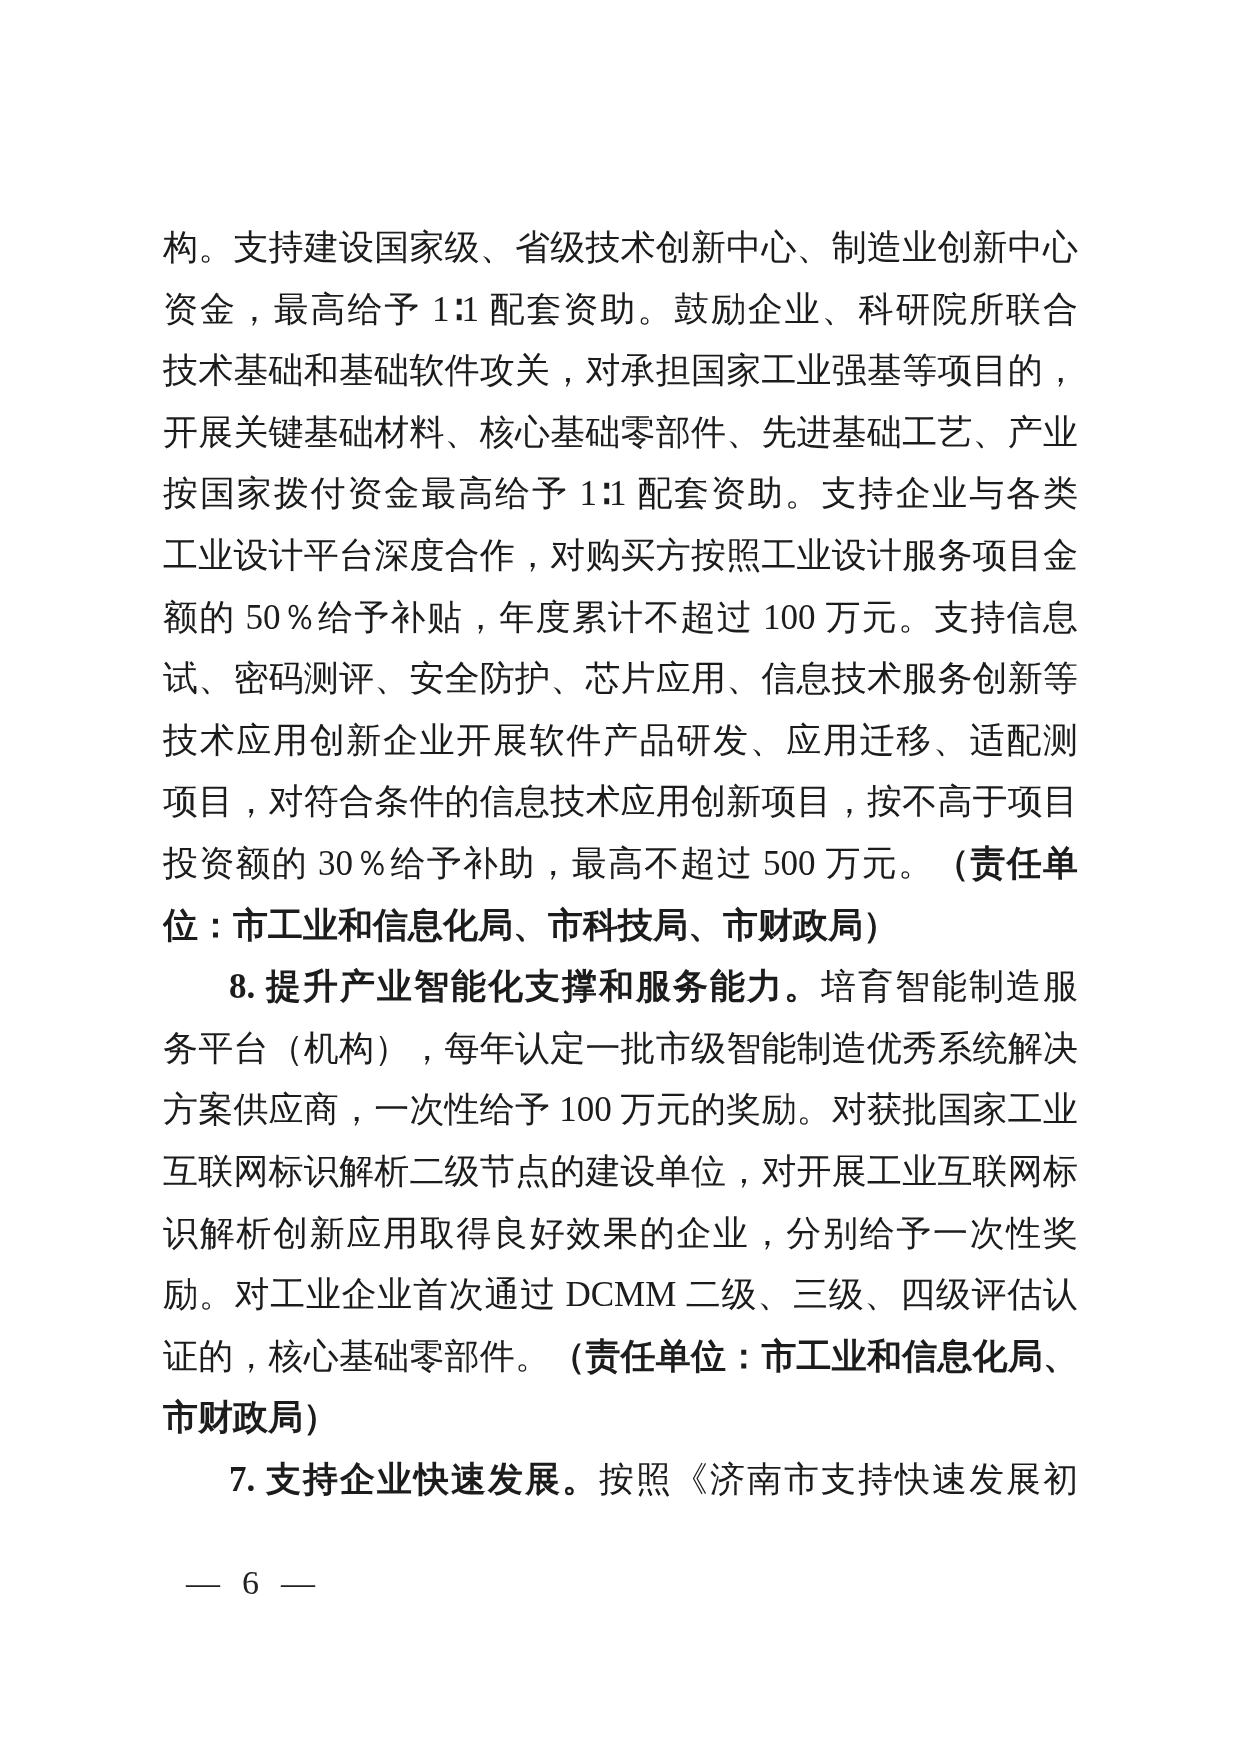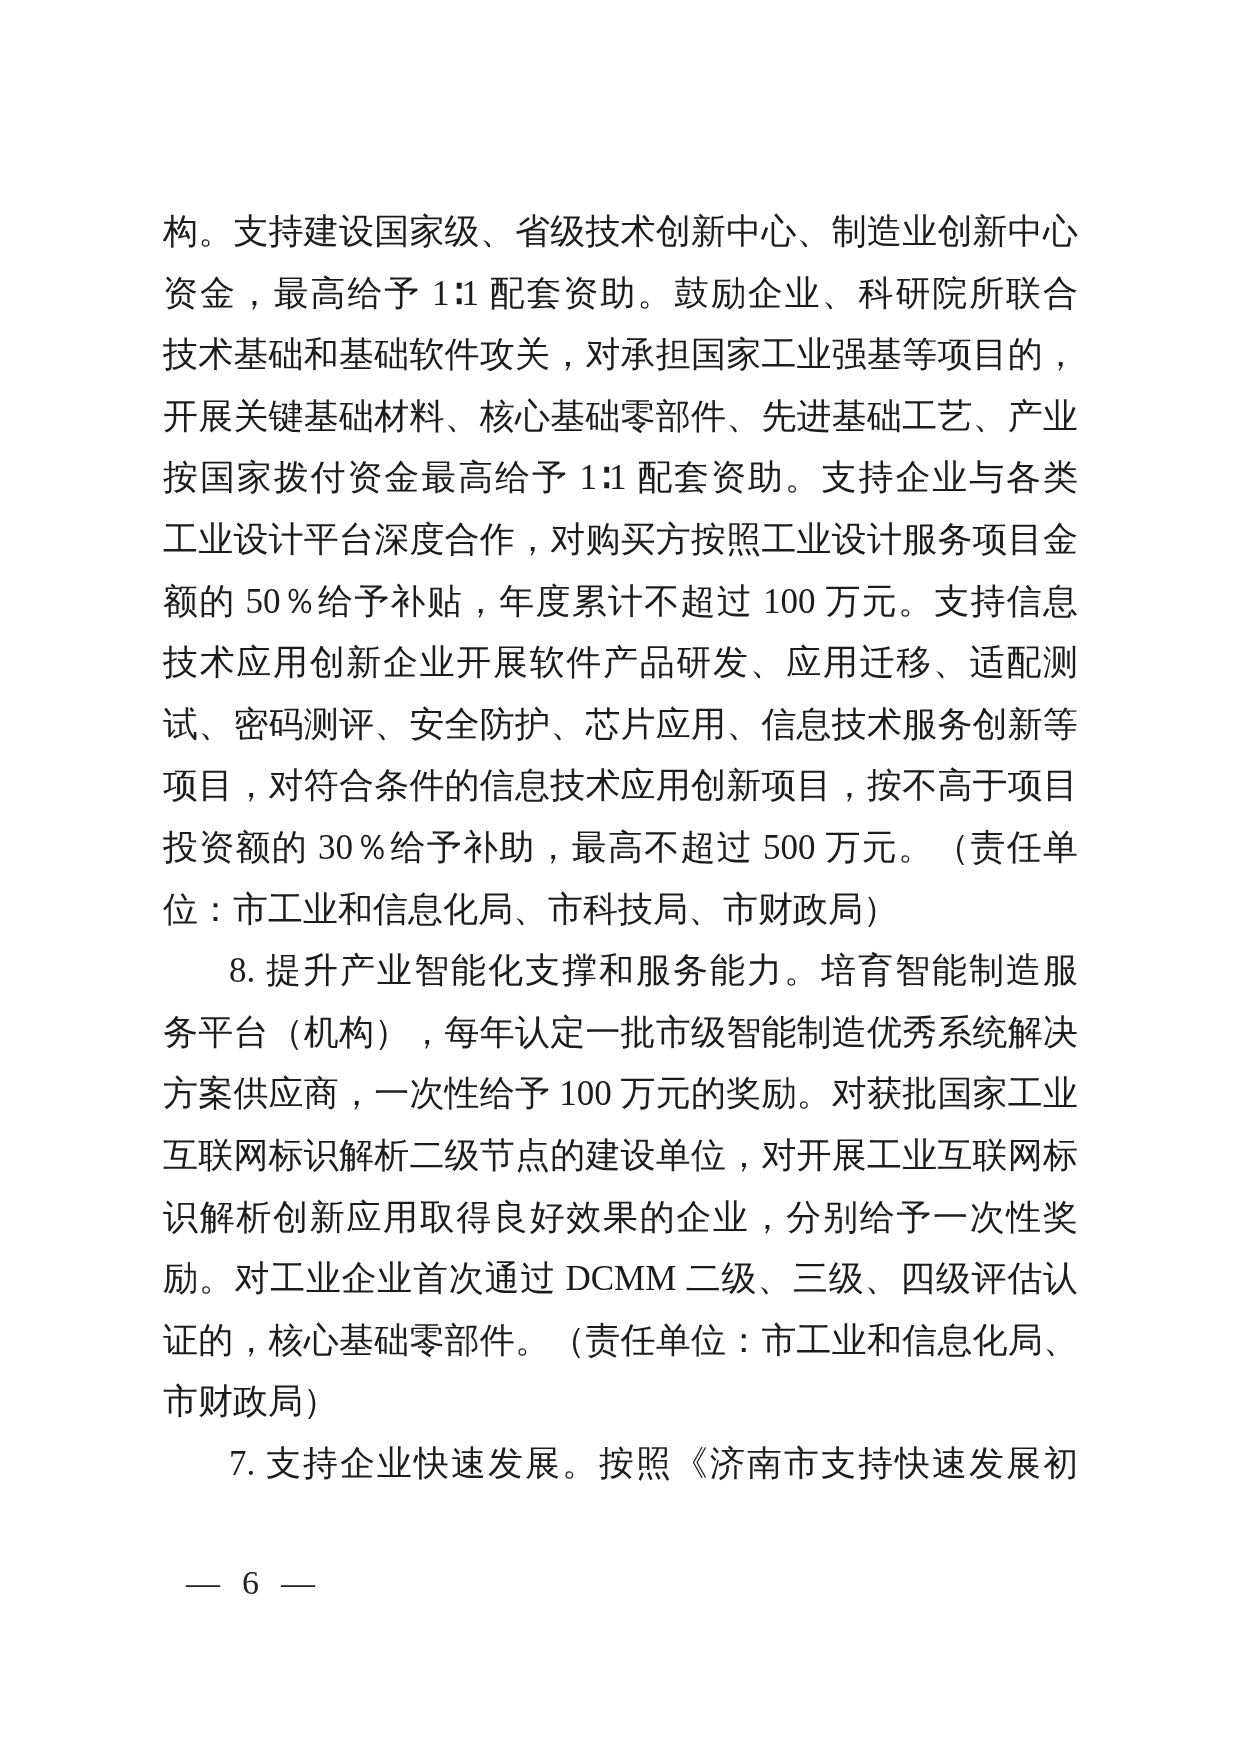--- a/index.html
+++ b/index.html
@@ -13,21 +13,21 @@
     height: 1754px;
     margin: 0 auto;
     background: #ffffff;
     font-family: "Liberation Serif", "DejaVu Serif", serif;
     color: #1c1c1c;
     overflow: hidden;
   }
   .content {
     position: absolute;
     left: 163px;
-    top: 201px;
+    top: 217px;
     width: 915px;
     font-size: 35px;
     line-height: 61.6px;
   }
   .line {
     height: 61.6px;
     text-align: justify;
     text-align-last: justify;
     text-justify: inter-character;
     white-space: nowrap;
@@ -37,21 +37,21 @@
     text-align: right;
     text-align-last: left;
   }
   .line.indent {
     padding-left: 66px;
   }
   .seg {
     font-weight: 400;
   }
   .seg.em {
-    font-weight: 400;
+    font-weight: 700;
   }
   .footer {
     position: absolute;
     left: 186px;
     top: 1556px;
     font-size: 34px;
     line-height: 54px;
     color: #222222;
   }
   .footer .dash {
@@ -68,22 +68,22 @@
 <div class="page">
   <div class="content">
 
     <div class="line"><span class="seg">构。支持建设国家级、省级技术创新中心、制造业创新中心</span><span class="seg em"></span><span class="seg"></span></div>
     <div class="line"><span class="seg">资金，最高给予 1∶1 配套资助。鼓励企业、科研院所联合</span><span class="seg em"></span><span class="seg"></span></div>
     <div class="line"><span class="seg">技术基础和基础软件攻关，对承担国家工业强基等项目的，</span><span class="seg em"></span><span class="seg"></span></div>
     <div class="line"><span class="seg">开展关键基础材料、核心基础零部件、先进基础工艺、产业</span><span class="seg em"></span><span class="seg"></span></div>
     <div class="line"><span class="seg">按国家拨付资金最高给予 1∶1 配套资助。支持企业与各类</span><span class="seg em"></span><span class="seg"></span></div>
     <div class="line"><span class="seg">工业设计平台深度合作，对购买方按照工业设计服务项目金</span><span class="seg em"></span><span class="seg"></span></div>
     <div class="line"><span class="seg">额的 50％给予补贴，年度累计不超过 100 万元。支持信息</span><span class="seg em"></span><span class="seg"></span></div>
+    <div class="line"><span class="seg">试、密码测评、安全防护、芯片应用、信息技术服务创新等</span><span class="seg em"></span><span class="seg"></span></div>
     <div class="line"><span class="seg">技术应用创新企业开展软件产品研发、应用迁移、适配测</span><span class="seg em"></span><span class="seg"></span></div>
-    <div class="line"><span class="seg">试、密码测评、安全防护、芯片应用、信息技术服务创新等</span><span class="seg em"></span><span class="seg"></span></div>
     <div class="line"><span class="seg">项目，对符合条件的信息技术应用创新项目，按不高于项目</span><span class="seg em"></span><span class="seg"></span></div>
     <div class="line"><span class="seg">投资额的 30％给予补助，最高不超过 500 万元。</span><span class="seg em">（责任单</span><span class="seg"></span></div>
     <div class="line last"><span class="seg"></span><span class="seg em">位：市工业和信息化局、市科技局、市财政局）</span><span class="seg"></span></div>
     <div class="line indent"><span class="seg"></span><span class="seg em">8. 提升产业智能化支撑和服务能力。</span><span class="seg">培育智能制造服</span></div>
     <div class="line"><span class="seg">务平台（机构），每年认定一批市级智能制造优秀系统解决</span><span class="seg em"></span><span class="seg"></span></div>
     <div class="line"><span class="seg">方案供应商，一次性给予 100 万元的奖励。对获批国家工业</span><span class="seg em"></span><span class="seg"></span></div>
     <div class="line"><span class="seg">互联网标识解析二级节点的建设单位，对开展工业互联网标</span><span class="seg em"></span><span class="seg"></span></div>
     <div class="line"><span class="seg">识解析创新应用取得良好效果的企业，分别给予一次性奖</span><span class="seg em"></span><span class="seg"></span></div>
     <div class="line"><span class="seg">励。对工业企业首次通过 DCMM 二级、三级、四级评估认</span><span class="seg em"></span><span class="seg"></span></div>
     <div class="line"><span class="seg">证的，核心基础零部件。</span><span class="seg em">（责任单位：市工业和信息化局、</span><span class="seg"></span></div>

